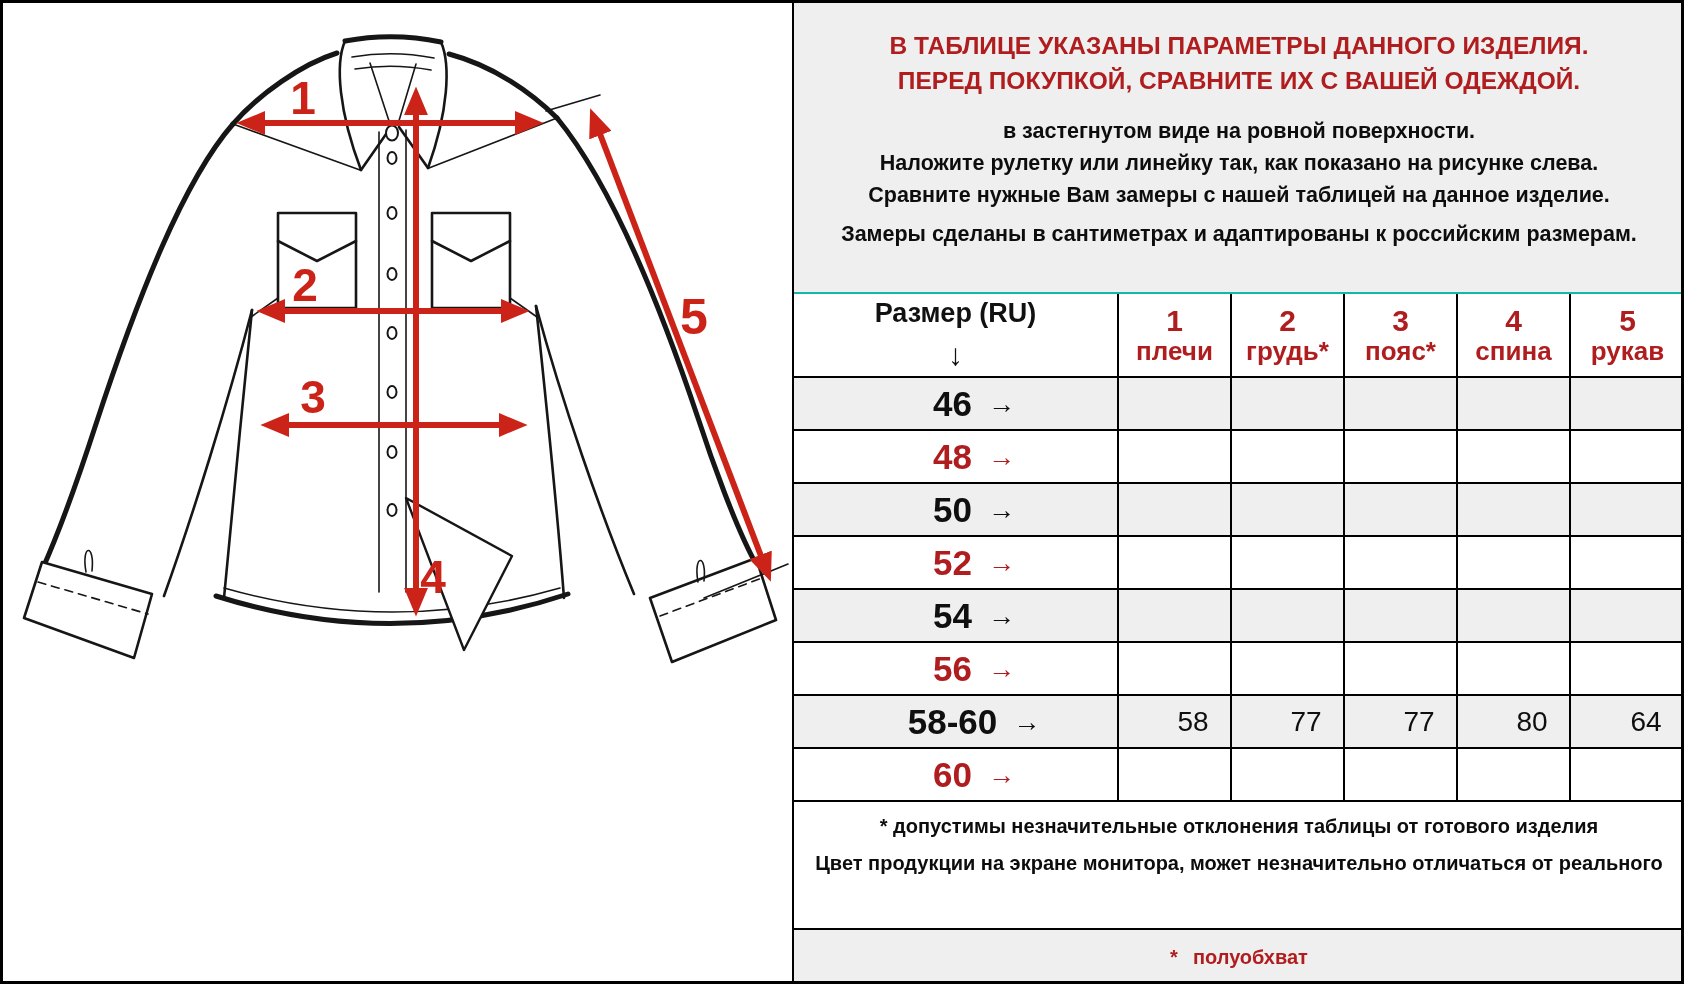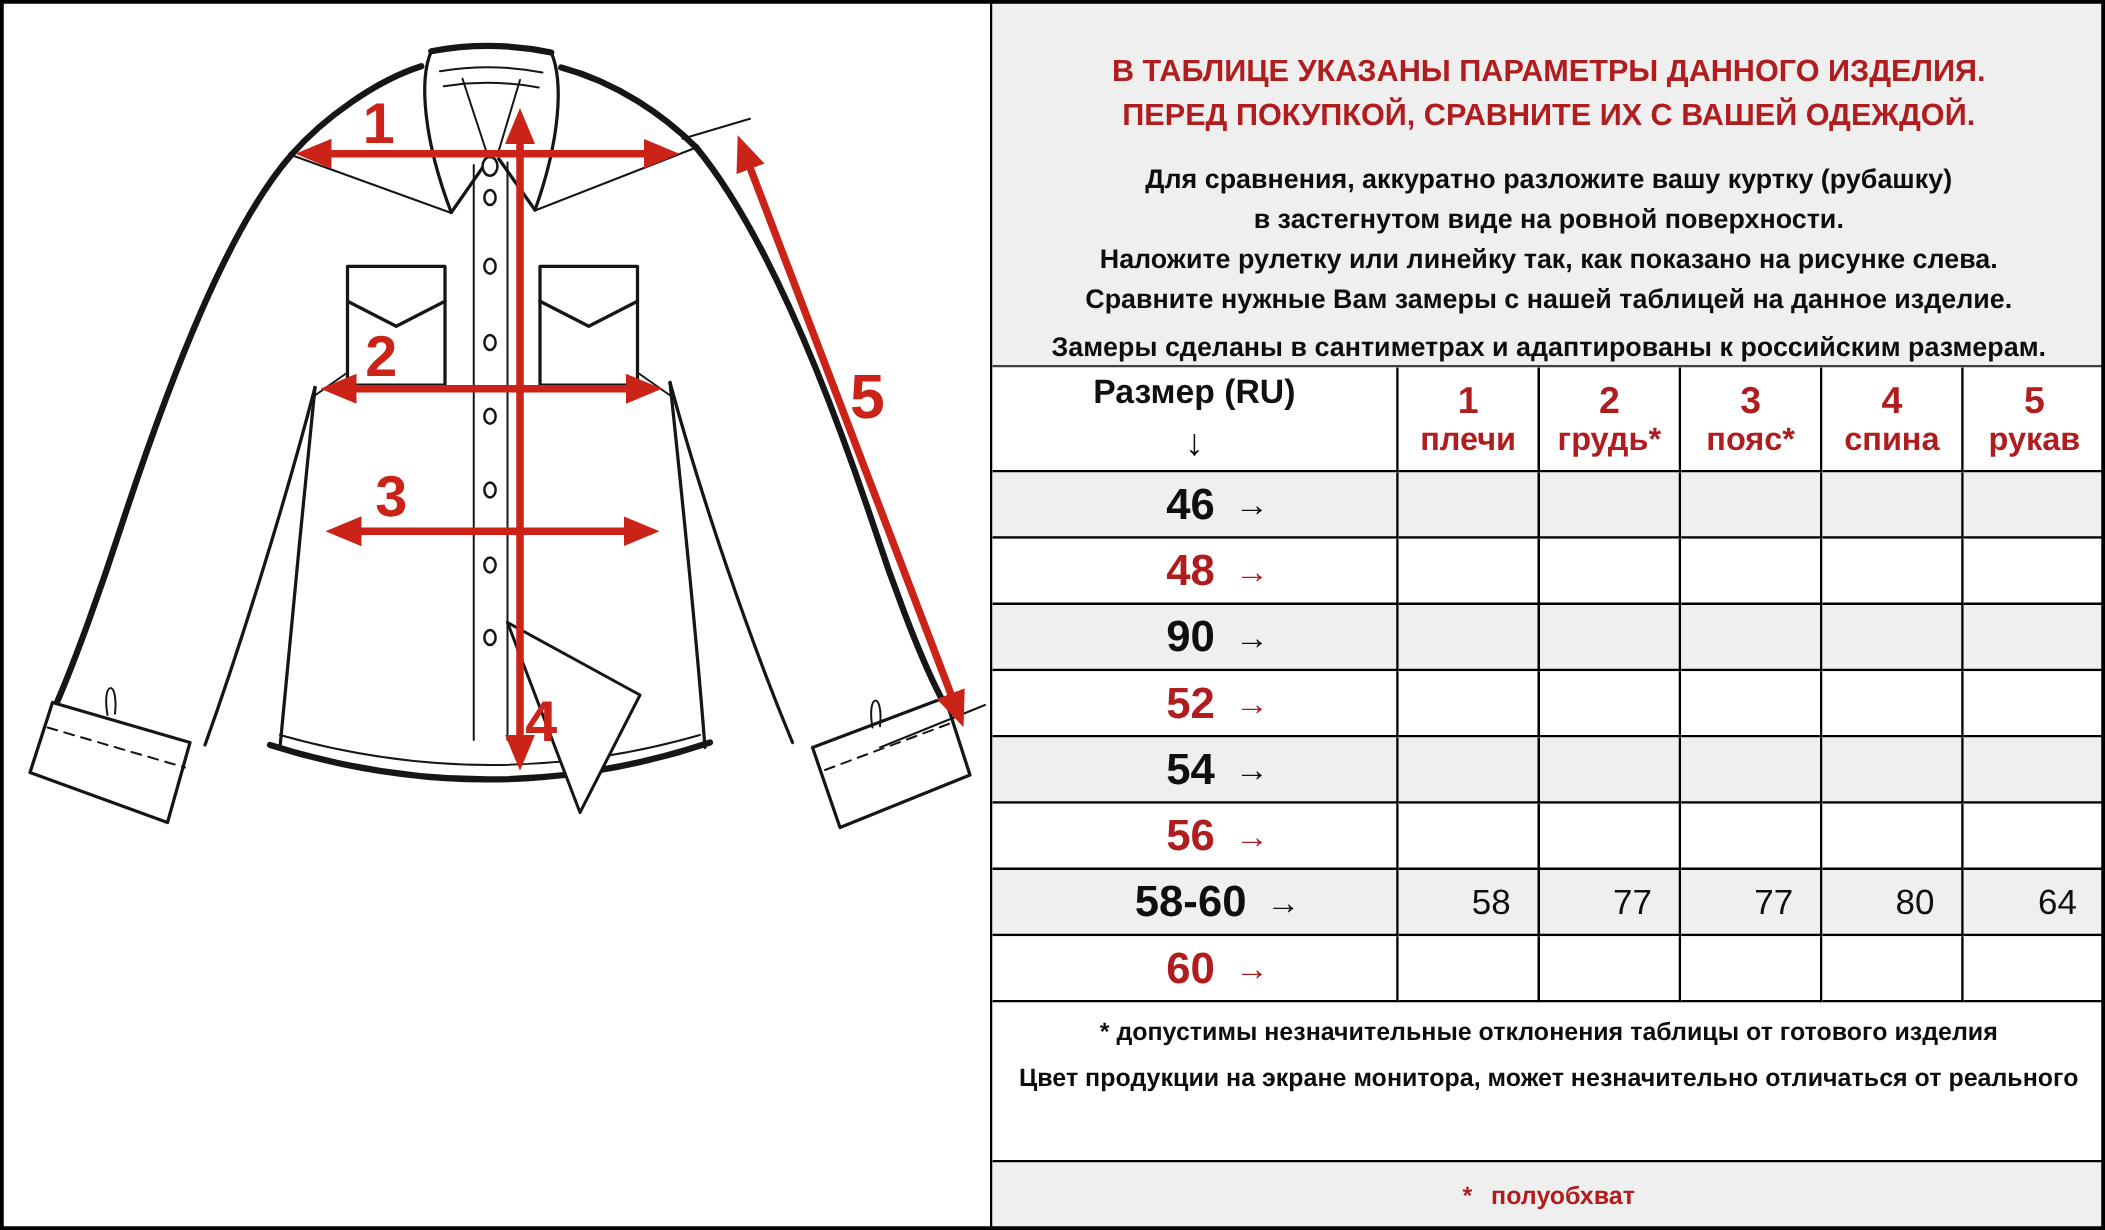--- a/index.html
+++ b/index.html
@@ -5,21 +5,21 @@
   html,body{margin:0;padding:0;background:#9a9a9a;}
   .canvas{position:relative;width:1684px;height:984px;background:#ffffff;
           font-family:"Liberation Sans",sans-serif;overflow:hidden;}
   .frame{position:absolute;inset:0;border:3px solid #000;pointer-events:none;z-index:20;}
   .diagram{position:absolute;left:0;top:0;}
 
   .right{position:absolute;left:792px;top:0;width:892px;height:984px;
          border-left:2px solid #000;box-sizing:border-box;background:#fff;}
 
   .intro{position:absolute;top:0;left:0;right:0;height:294px;background:#f0efef;
-         border-bottom:2px solid #404040;box-sizing:border-box;text-align:center;padding-top:40px;}
+         border-bottom:2px solid #14b8a6;box-sizing:border-box;text-align:center;padding-top:28px;}
   .intro-title div{font-size:24.5px;font-weight:bold;color:#b01d1f;line-height:35px;}
   .intro-body{margin-top:17px;}
   .intro-body div{font-size:21.5px;font-weight:bold;color:#0d0d0d;line-height:32px;}
   .intro-note{margin-top:11px;font-size:21.5px;font-weight:bold;color:#0d0d0d;}
 
   .grid{position:absolute;top:294px;left:0;right:0;display:grid;
         grid-template-columns:325px 113px 113px 113px 113px 1fr;}
   .cell{border-right:2px solid #000;border-bottom:2px solid #000;box-sizing:border-box;
         display:flex;align-items:center;justify-content:center;background:#fff;color:#0f0f0f;}
   .cell.last{border-right:none;}
@@ -139,21 +139,20 @@
   </svg>
 
   <div class="right">
 
     <div class="intro">
       <div class="intro-title">
         <div>В ТАБЛИЦЕ УКАЗАНЫ ПАРАМЕТРЫ ДАННОГО ИЗДЕЛИЯ.</div>
         <div>ПЕРЕД ПОКУПКОЙ, СРАВНИТЕ ИХ С ВАШЕЙ ОДЕЖДОЙ.</div>
       </div>
       <div class="intro-body">
-        <div>Для сравнения, аккуратно разложите вашу куртку (рубашку)</div>
         <div>в застегнутом виде на ровной поверхности.</div>
         <div>Наложите рулетку или линейку так, как показано на рисунке слева.</div>
         <div>Сравните нужные Вам замеры с нашей таблицей на данное изделие.</div>
       </div>
       <div class="intro-note">Замеры сделаны в сантиметрах и адаптированы к российским размерам.</div>
     </div>
 
     <div class="grid" id="size-grid">
       <div class="cell head size-head">
         <span>Размер (RU)</span>
@@ -192,21 +191,21 @@
         <div class="cell drow size-cell red">
           <span class="sz">48</span>
           <span class="ar">→</span>
         </div>
         <div class="cell drow val"></div>
         <div class="cell drow val"></div>
         <div class="cell drow val"></div>
         <div class="cell drow val"></div>
         <div class="cell drow val last"></div>
         <div class="cell drow size-cell gray">
-          <span class="sz">90</span>
+          <span class="sz">50</span>
           <span class="ar">→</span>
         </div>
         <div class="cell drow val gray"></div>
         <div class="cell drow val gray"></div>
         <div class="cell drow val gray"></div>
         <div class="cell drow val gray"></div>
         <div class="cell drow val gray last"></div>
         <div class="cell drow size-cell red">
           <span class="sz">52</span>
           <span class="ar">→</span>

